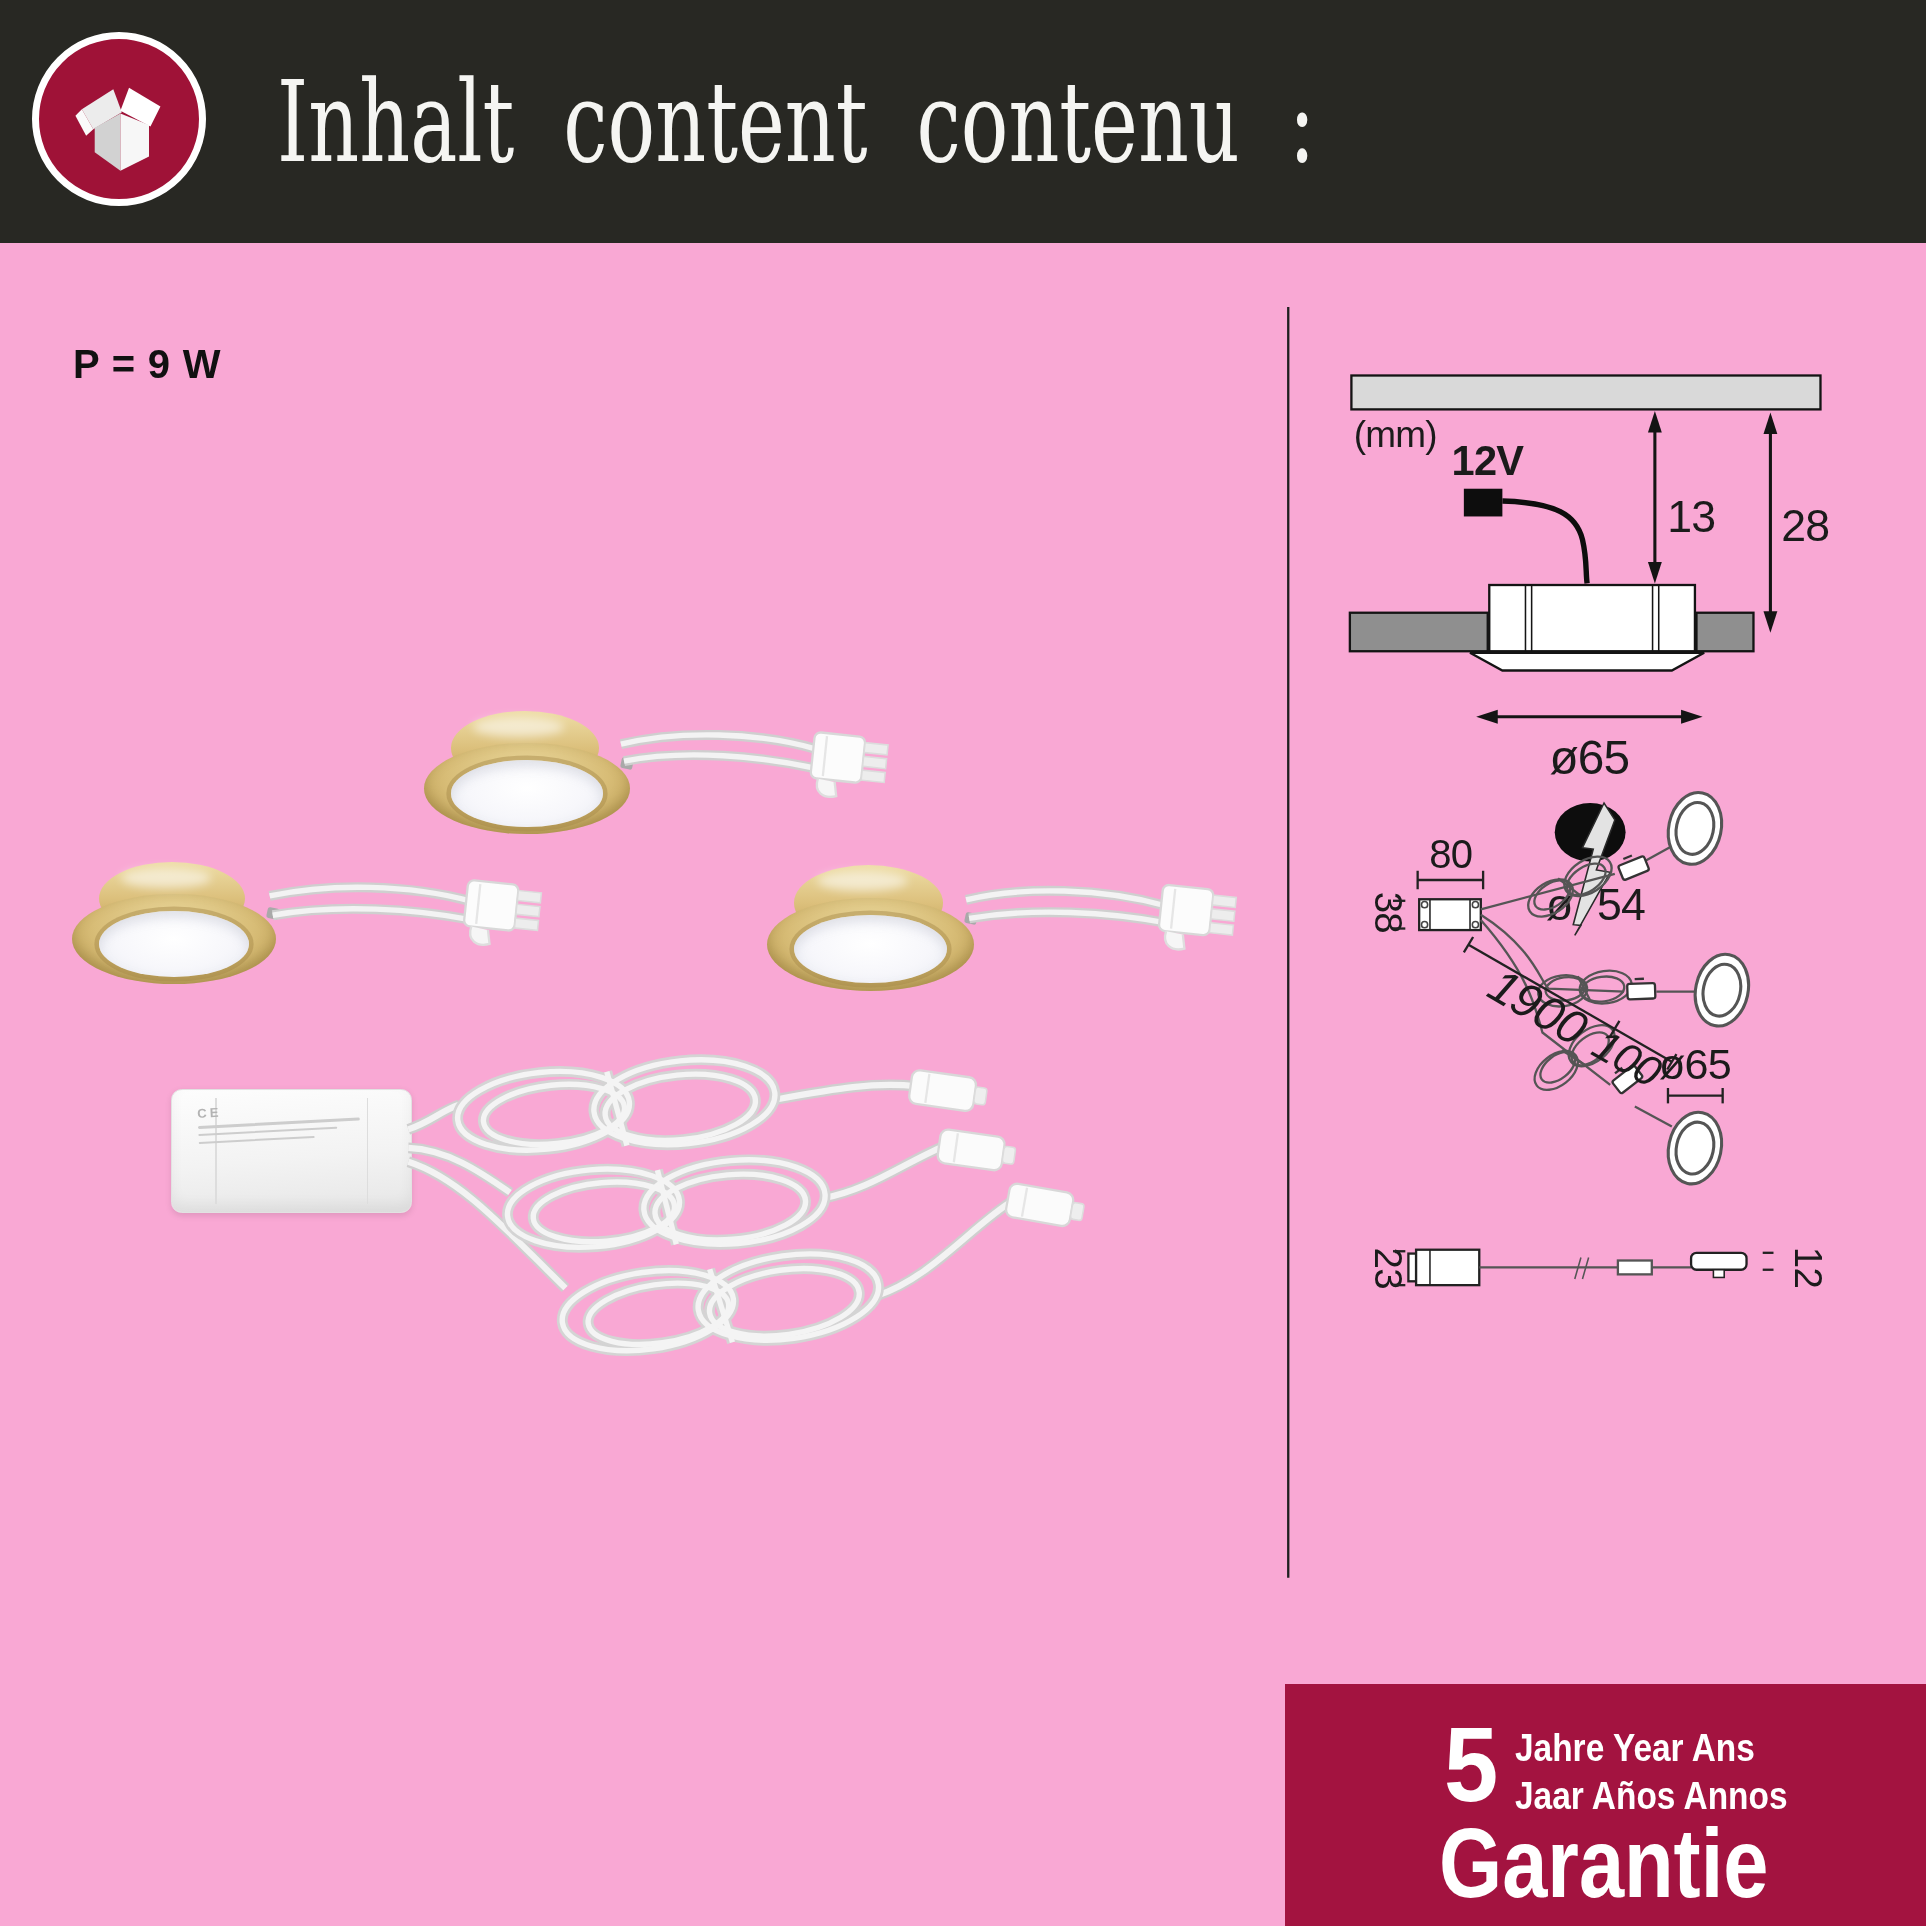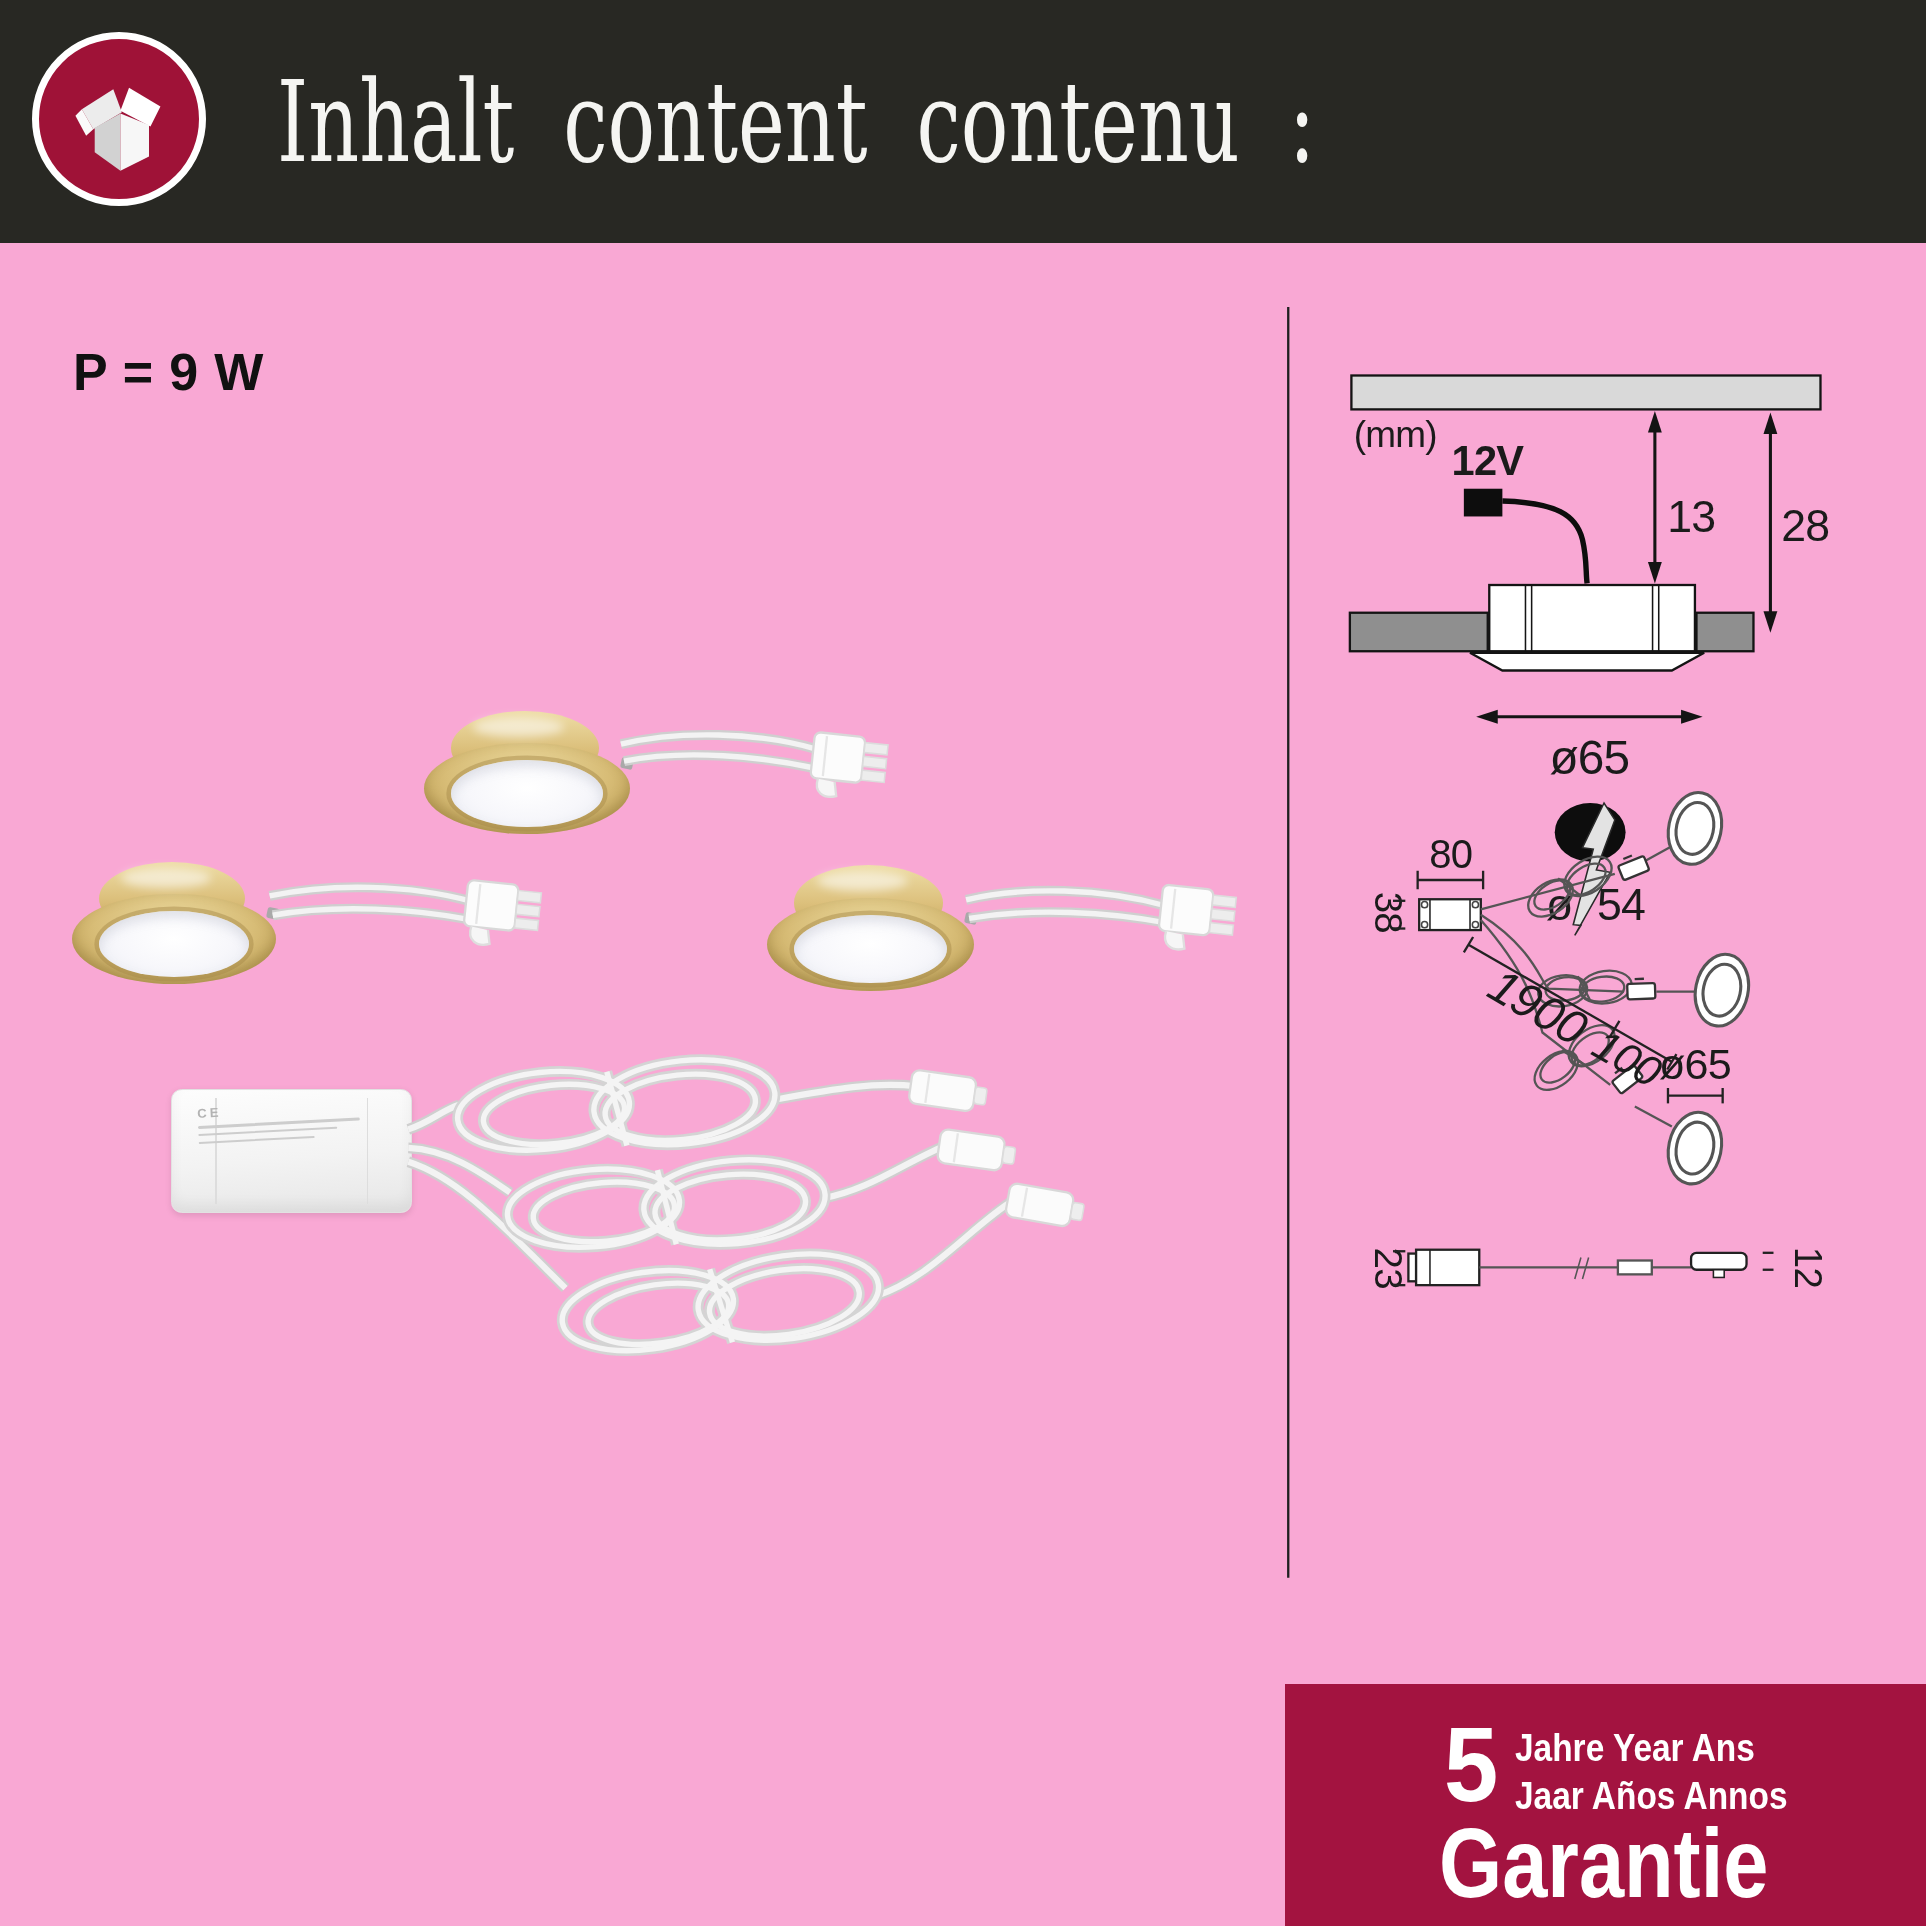--- a/index.html
+++ b/index.html
@@ -7,21 +7,21 @@
         font-family:"Liberation Sans",sans-serif;}
   
   .header{position:absolute;left:0;top:0;width:1926px;height:243px;background:#282823;}
   .header-circle{position:absolute;left:32px;top:32px;width:160px;height:160px;border-radius:50%;
         background:#9f1237;border:7.7px solid #ffffff;}
   .header-circle svg{position:absolute;left:30px;top:23px;}
   .header-title{position:absolute;left:277px;top:60px;color:#f5f5f2;font-family:"DejaVu Serif","Liberation Serif",serif;
         font-size:113px;line-height:1.1;white-space:nowrap;display:inline-block;
         transform:scaleX(.70);transform-origin:0 50%;word-spacing:34px;}
   
-  .power{position:absolute;left:73px;top:342px;font-size:52px;font-weight:bold;color:#111;
+  .power{position:absolute;left:73px;top:342px;font-size:40px;font-weight:bold;color:#111;
         letter-spacing:0.8px;text-align:center;}
   
   .puck{position:absolute;}
   .puck .dome{position:absolute;left:13%;top:0;width:72%;height:60%;border-radius:50%;
         background:linear-gradient(180deg,#eedda6 0%,#dcc07c 50%,#c19e55 100%);}
   .puck .rim{position:absolute;left:0;bottom:0;width:100%;height:74%;border-radius:50%;
         background:radial-gradient(ellipse at 50% 35%,#ead89d 0%,#d8bd77 55%,#bb9c51 100%);
         box-shadow:inset 0 -6.2px 12.3px rgba(110,85,30,.35);}
   .puck .lens{position:absolute;left:13%;bottom:6%;width:74%;height:54%;border-radius:50%;
         background:radial-gradient(ellipse at 50% 42%,#ffffff 0%,#f7f7fb 55%,#e9ebf2 100%);

